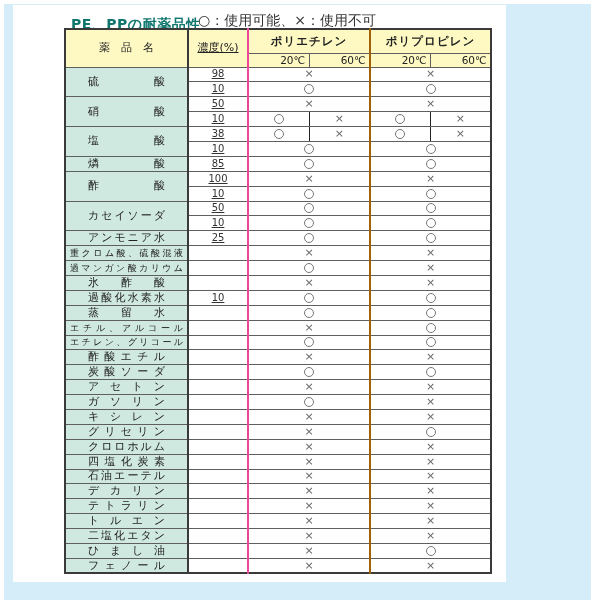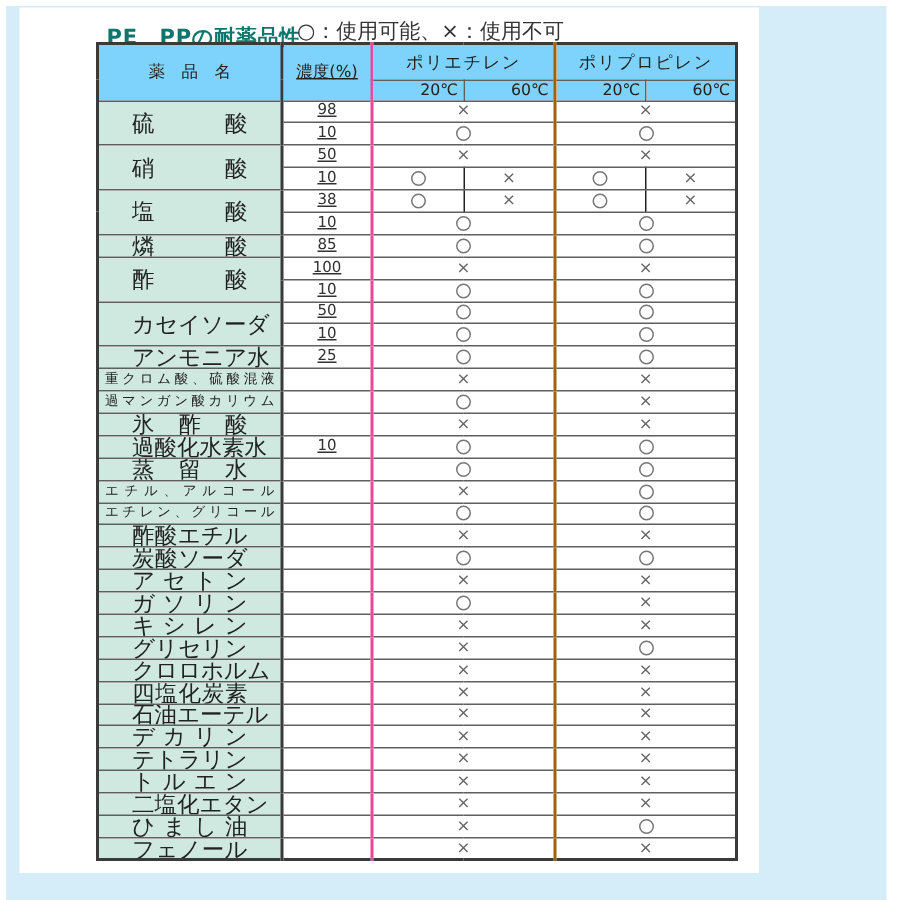--- a/index.html
+++ b/index.html
@@ -32,33 +32,33 @@
   }
   .res th,.res td{
     border:1px solid #5f5f5f;
     padding:0;margin:0;text-align:center;vertical-align:middle;
     font-size:11px;color:#222;line-height:12px;
     overflow:hidden;white-space:nowrap;
   }
   .res thead tr.h1{height:24px;}
   .res thead tr.h2{height:14px;}
   .res tbody tr{height:14.9px;}
-  .res th{background:#7dd3fc;font-weight:normal;}
-  .res th.mat{font-weight:normal;font-size:11.5px;letter-spacing:1px;margin-left:21px;}
+  .res th{background:#fef9c3;font-weight:normal;}
+  .res th.mat{font-weight:bold;font-size:11.5px;letter-spacing:1px;margin-left:21px;}
   .res th.temp{font-size:10.5px;padding-left:28px;}
   .res th.conc-h,.res td.conc{
     border-left:2px solid #3a3a3a;border-right:2px solid #ec4899;text-decoration:underline;
   }
   .res th.ppl,.res td.ppl{border-left:2px solid #a16207;}
   td.name{
     background:#cfe8e0;
     text-align:justify;text-align-last:justify;
     -moz-text-align-last:justify;
     text-justify:inter-character;
-    padding:0 22px;font-size:15px;
+    padding:0 22px;font-size:11px;
   }
   td.name.small{font-size:9px;padding:0 4px;}
   td.conc{font-size:10px;color:#333;}
   td.m .circ{
     display:inline-block;width:8px;height:8px;
     border:1px solid #777;border-radius:50%;
     vertical-align:middle;background:transparent;
   }
   td.m .cross{
     font-size:11px;color:#666;line-height:10px;vertical-align:middle;

